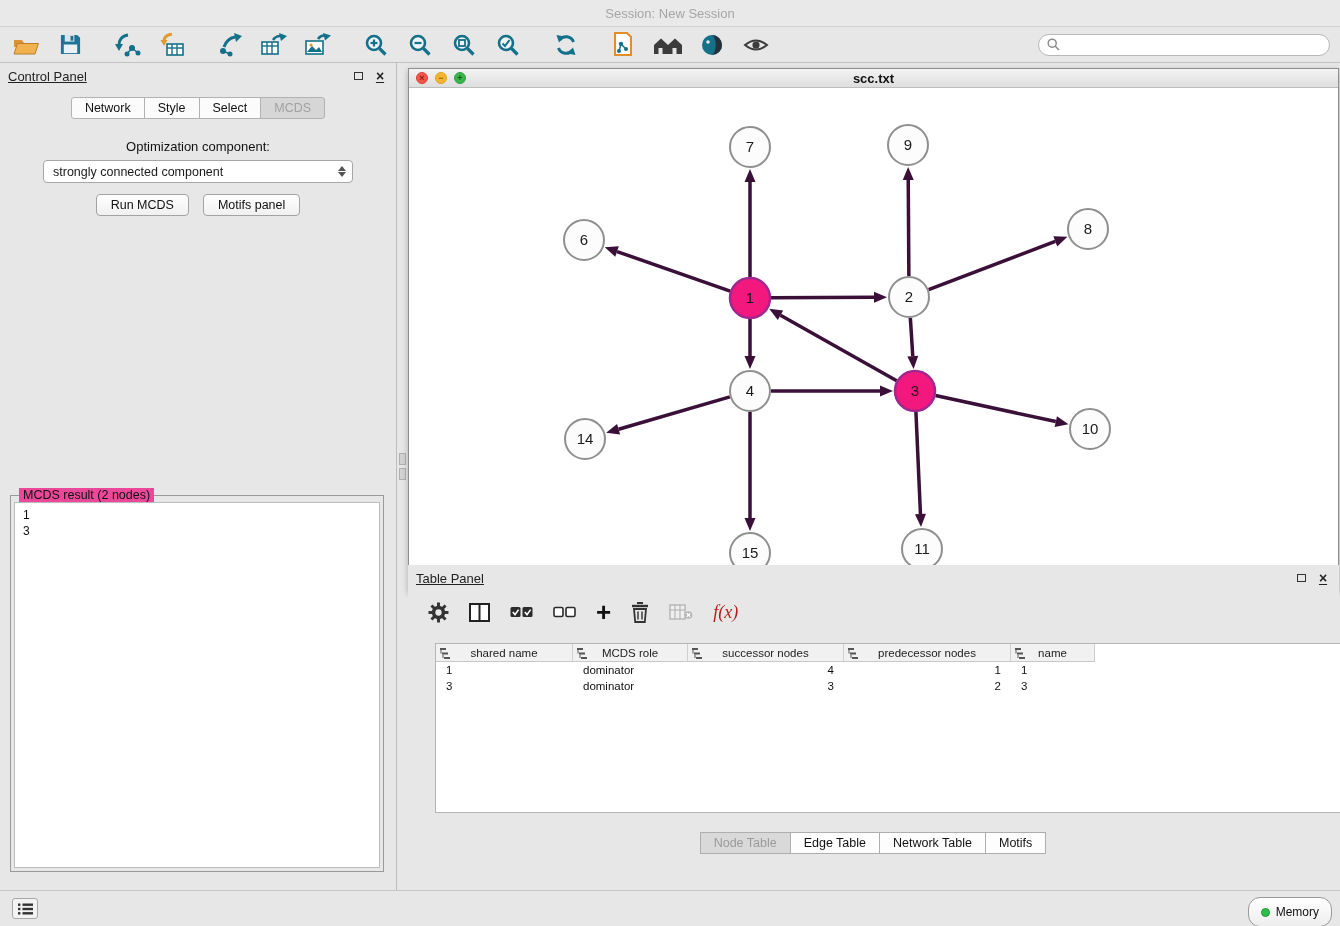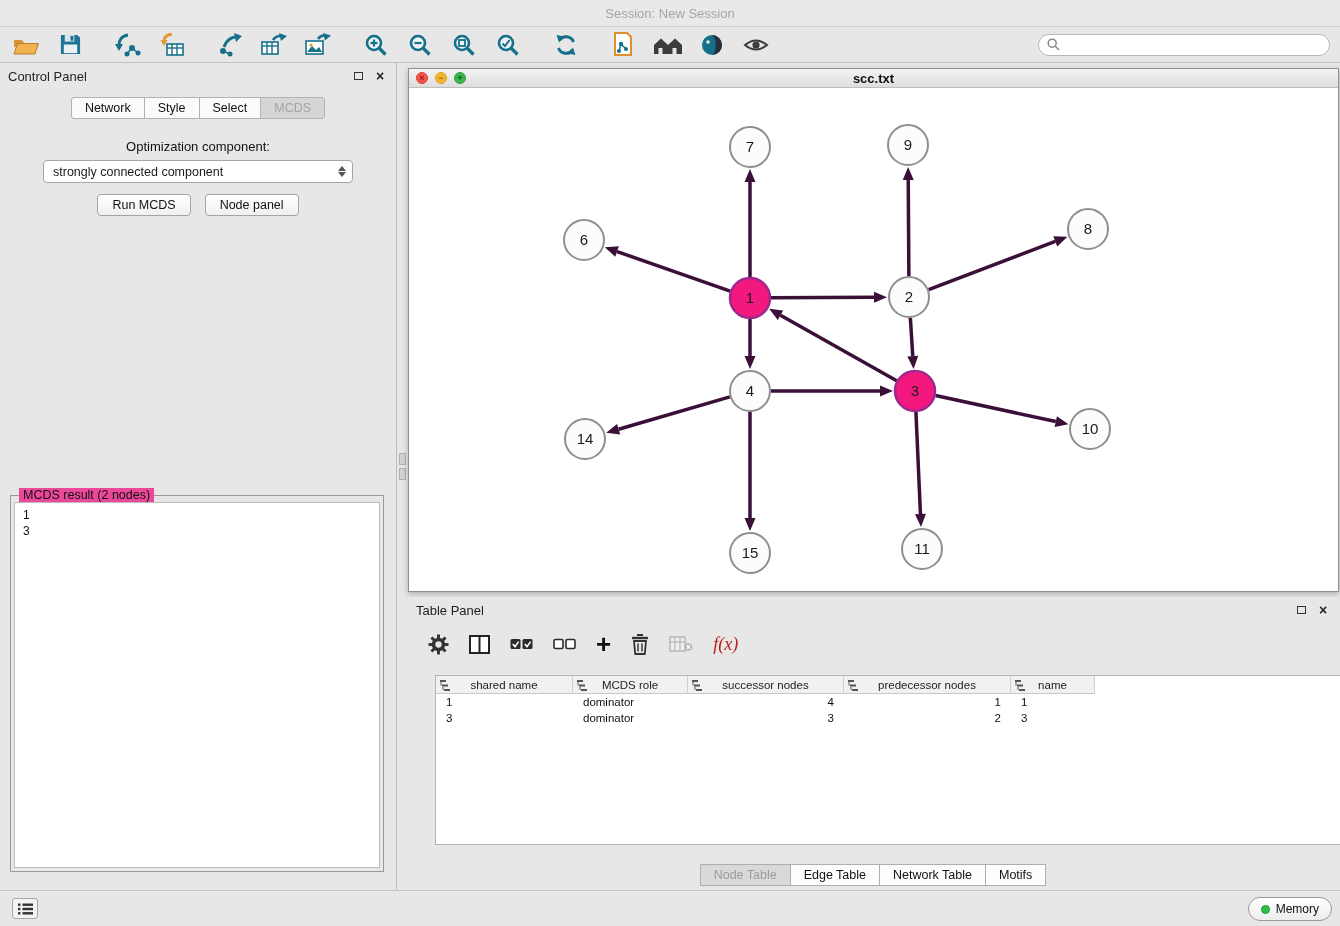--- a/index.html
+++ b/index.html
@@ -16,21 +16,21 @@
     border-bottom:1px solid #c2c2c2; display:flex; align-items:center; padding:0 10px; }
   .tb-group { display:flex; align-items:center; gap:12px; margin-right:26px; }
   .tb-btn { width:32px; height:28px; display:flex; align-items:center; justify-content:center; cursor:default; }
   .search { margin-left:auto; width:292px; height:22px; background:#fff; border:1px solid #b8b8b8;
     border-radius:12px; display:flex; align-items:center; padding:0 8px; gap:5px; }
   .search input { border:none; outline:none; flex:1; font-size:12px; background:transparent; font-family:inherit; }
 
   
   .control-panel { position:absolute; left:0; top:63px; width:397px; height:827px; background:#e7e7e7;
     border-right:1px solid #bdbdbd; }
-  .panel-header { height:26px; display:flex; align-items:center; padding:0 8px; font-size:13px; color:#222; }
+  .panel-header { height:26px; display:flex; align-items:center; padding:0 8px; font-size:13px; color:#222;text-decoration:underline; }
   .panel-header .spacer { flex:1; }
   .win-ic { display:inline-flex; align-items:center; justify-content:center; width:16px; height:16px; margin-left:6px; }
   .float-box { width:9px; height:8px; border:1.5px solid #333; }
   .close-x { font-size:14px; font-weight:bold; color:#222; line-height:1; }
   .cp-tabs { display:flex; justify-content:center; margin-top:8px; }
   .cp-tab { border:1px solid #b2b2b2; background:#fbfbfb; padding:3px 13px; font-size:12.5px; margin-left:-1px; color:#111;text-align:center; }
   .cp-tab:first-child { margin-left:0; border-radius:3px 0 0 3px; }
   .cp-tab:last-child { border-radius:0 3px 3px 0; }
   .cp-tab.selected { background:#d6d6d6; color:#a2a2a2; }
   .opt-label { margin-top:20px; text-align:center; font-size:13px; color:#111; }
@@ -59,41 +59,41 @@
     position:relative; display:flex; align-items:center; justify-content:center; font-size:13px; font-weight:bold; color:#111; }
   .mac-group { position:absolute; left:7px; top:3px; display:flex; gap:7px; }
   .mac { width:12px; height:12px; border-radius:50%; display:flex; align-items:center; justify-content:center;
     font-size:9px; font-weight:bold; line-height:1; }
   .mac.red { background:#f5554a; border:1px solid #dd4437; color:#8a1d13; }
   .mac.yellow { background:#f6b52e; border:1px solid #e0a021; color:#8a5d06; }
   .mac.green { background:#3ab54c; border:1px solid #2ea23f; color:#0f5c1a; }
   .net-canvas { position:relative; width:929px; height:503px; background:#fff; overflow:hidden; }
 
   
-  .table-panel { position:absolute; left:408px; top:597px; width:931px; height:293px; background:#e7e7e7; }
+  .table-panel { position:absolute; left:408px; top:565px; width:931px; height:293px; background:#e7e7e7; }
   .tp-toolbar { position:absolute; left:20px; top:28px; height:38px; display:flex; align-items:center; gap:20px; }
   .tp-ic { display:flex; align-items:center; justify-content:center; height:26px; }
   .fx { font-family:"Liberation Serif",serif; font-style:italic; font-size:18px; color:#b91c1c; }
   .plus-glyph { font-size:26px; font-weight:bold; color:#111; line-height:1; }
   .table-box { position:absolute; left:10px; top:78px; width:914px; height:170px; background:#fff; border:1px solid #b5b5b5; overflow:hidden;margin-left:17px; }
   .thead { display:flex; height:18px; }
   .th { position:relative; height:18px; background:#f1f1f1; border-right:1px solid #cfcfcf; border-bottom:1px solid #c8c8c8;
     font-size:11.5px; color:#222; display:flex; align-items:center; justify-content:center; }
   .th .sort-ic { position:absolute; left:4px; top:4px; }
   .tr { display:flex; height:16px; }
   .td { font-size:11.5px; color:#111; line-height:16px; padding:0 10px; overflow:hidden; white-space:nowrap; }
   .bt-tabs { position:absolute; left:0; right:0; bottom:4px; display:flex; justify-content:center; }
   .bt-tab { border:1px solid #aeaeae; background:#fdfdfd; padding:3px 13px; font-size:12.5px; margin-left:-1px; color:#111; }
   .bt-tab.selected { background:#d9d9d9; color:#9b9b9b; }
 
   
   .statusbar { position:absolute; left:0; top:890px; width:1340px; height:36px; background:#e7e7e7; border-top:1px solid #c6c6c6; }
   .list-btn { position:absolute; left:12px; top:7px; width:26px; height:21px; border:1px solid #a8a8a8; border-radius:3px;
     background:#f3f3f3; display:flex; align-items:center; justify-content:center; }
-  .memory-btn { position:absolute; right:8px; top:6px; height:24px; border:1px solid #9a9a9a; border-radius:12px;
+  .memory-btn { position:absolute; right:8px; top:6px; height:30px; border:1px solid #9a9a9a; border-radius:12px;
     background:linear-gradient(#ffffff,#ededed); display:flex; align-items:center; gap:6px; padding:0 12px; font-size:12px; color:#111; }
   .mem-dot { width:9px; height:9px; border-radius:50%; background:#2dbf49; border:1px solid #1d9634; }
 </style>
 </head>
 <body>
 
 <div class="titlebar">
   <span>Session: New Session</span>
 </div>
 
@@ -308,21 +308,21 @@
   <div class="opt-label">Optimization component:</div>
   <div class="dropdown">
     <span class="dd-label">strongly connected component</span>
     <span class="dd-arrows">
         <span class="up"></span>
         <span class="down"></span>
       </span>
   </div>
   <div class="cp-buttons">
     <button class="btn">Run MCDS</button>
-    <button class="btn">Node panel</button>
+    <button class="btn">Motifs panel</button>
   </div>
   <div class="groupbox">
     <span class="gb-title">MCDS result (2 nodes)</span>
     <div class="gb-inner">
       <div class="result-text">1
 3</div>
     </div>
   </div>
 </div>
 

